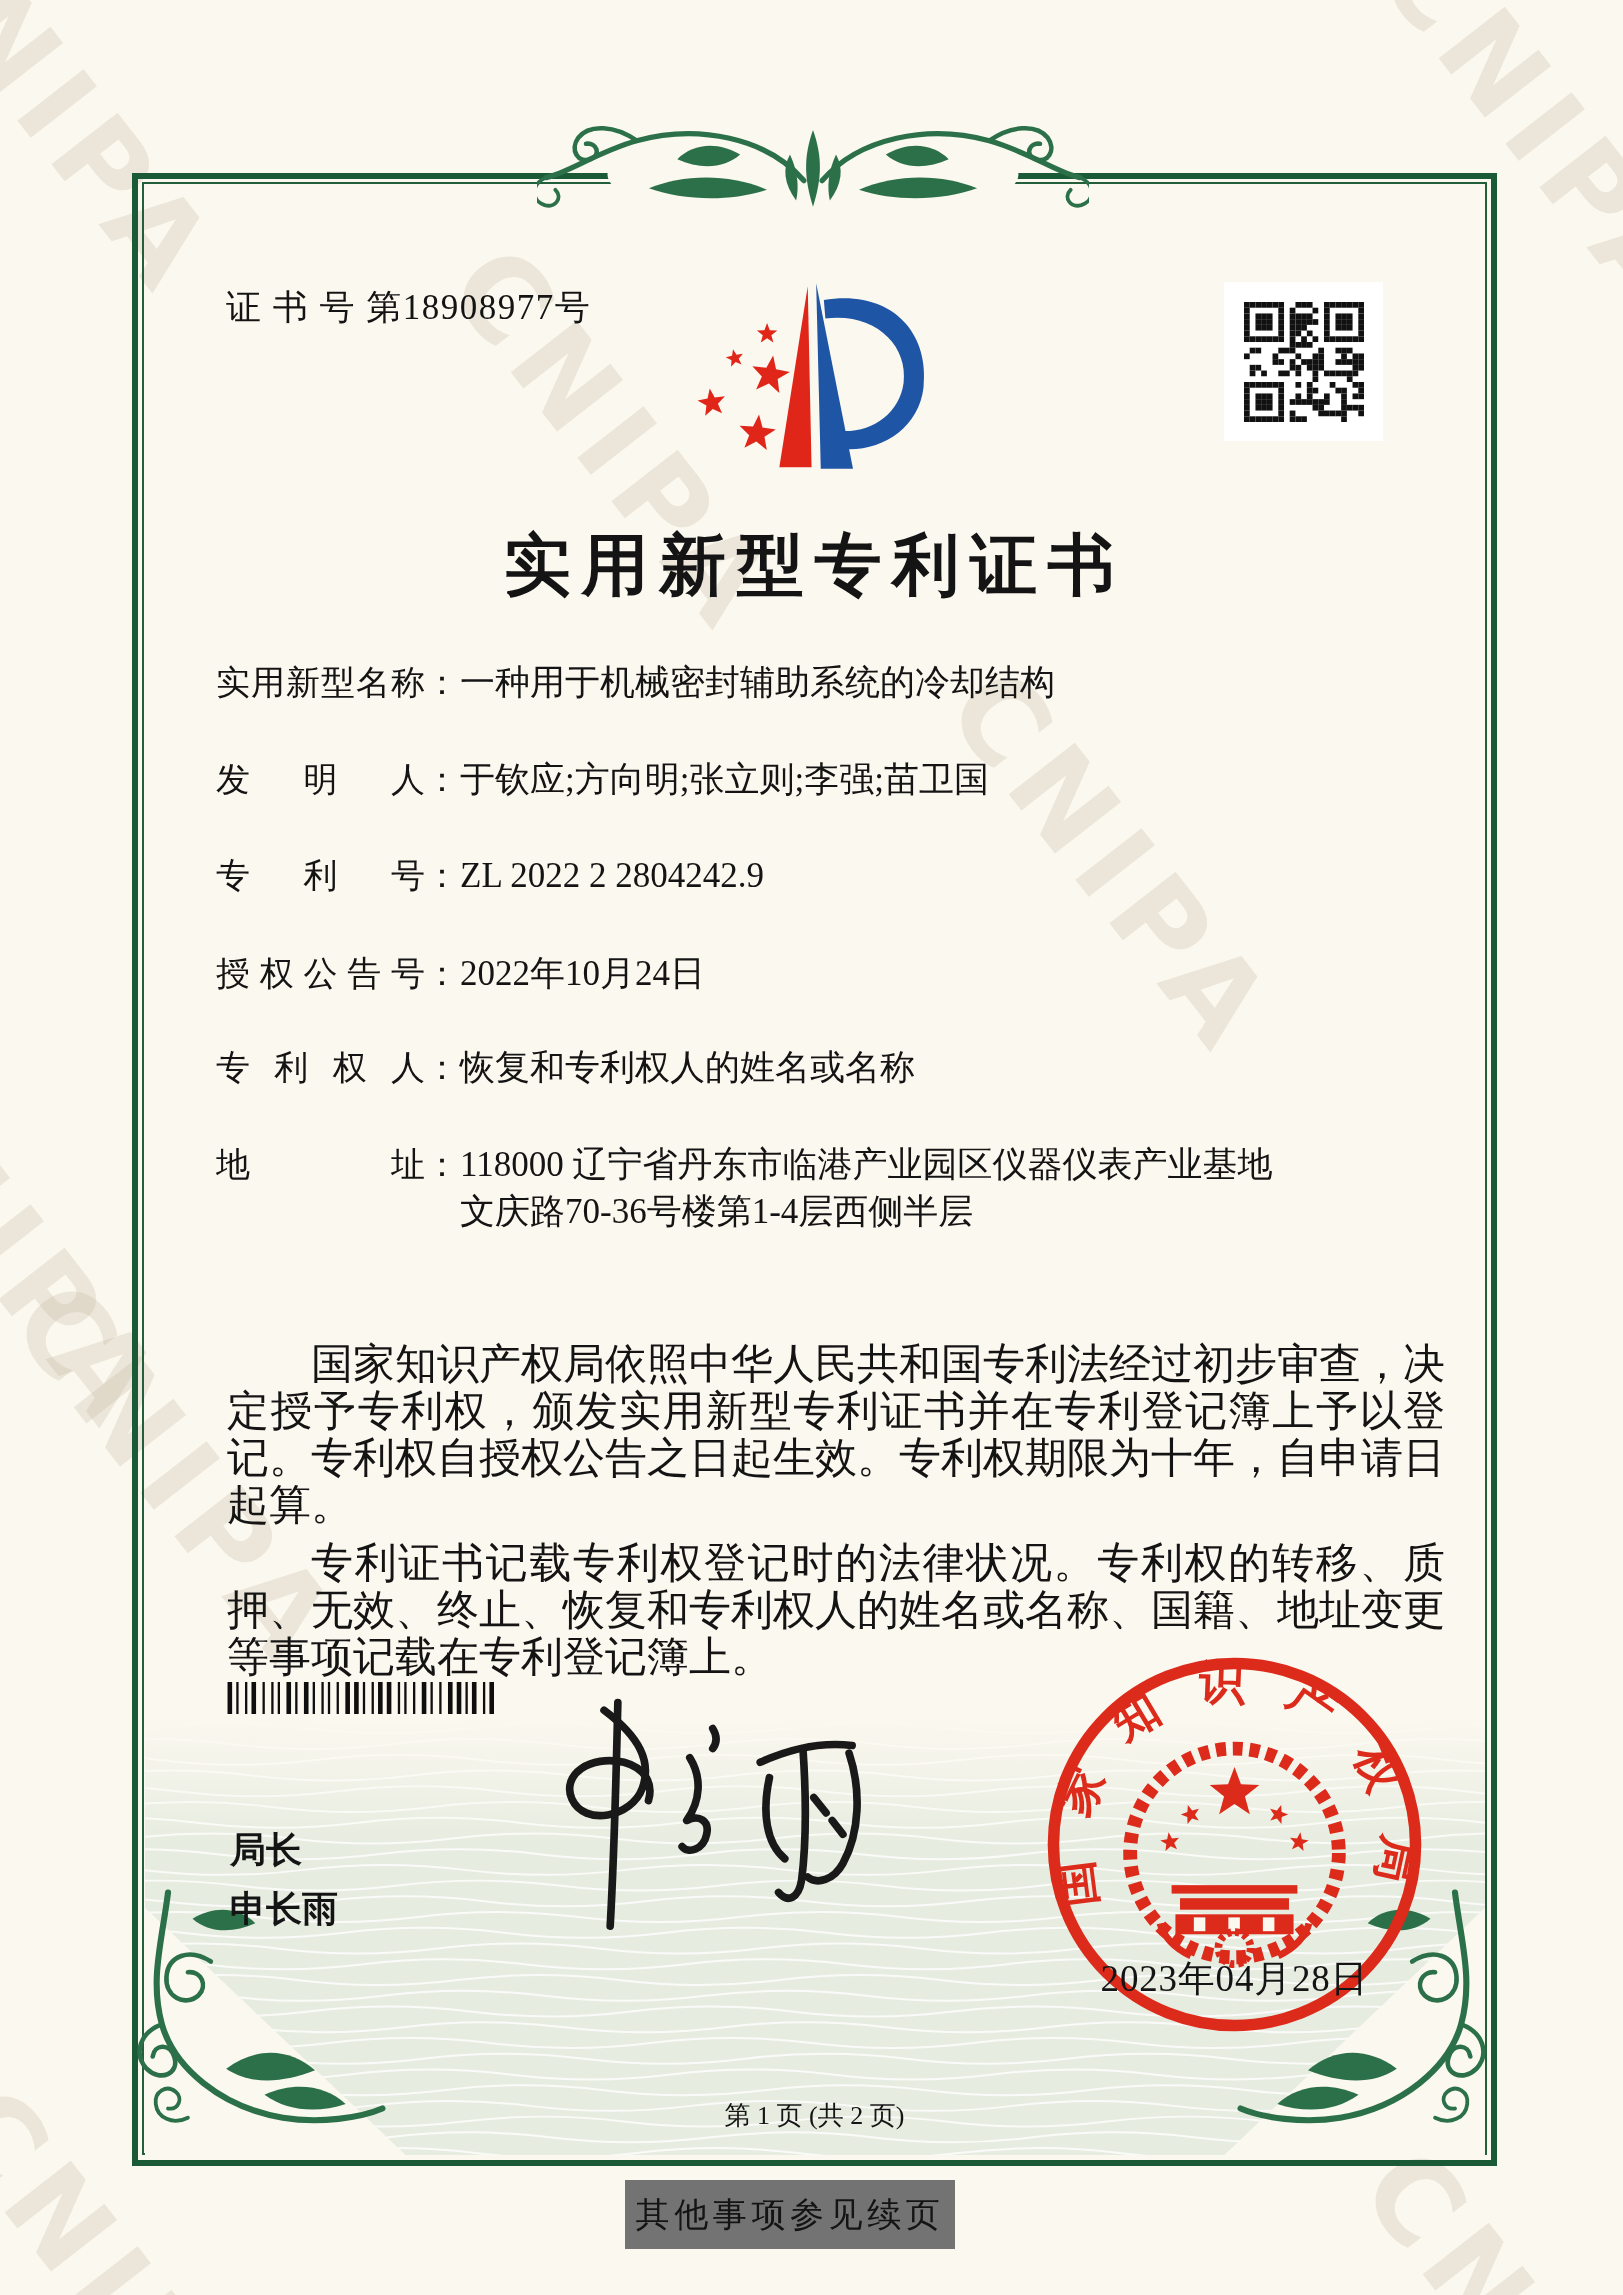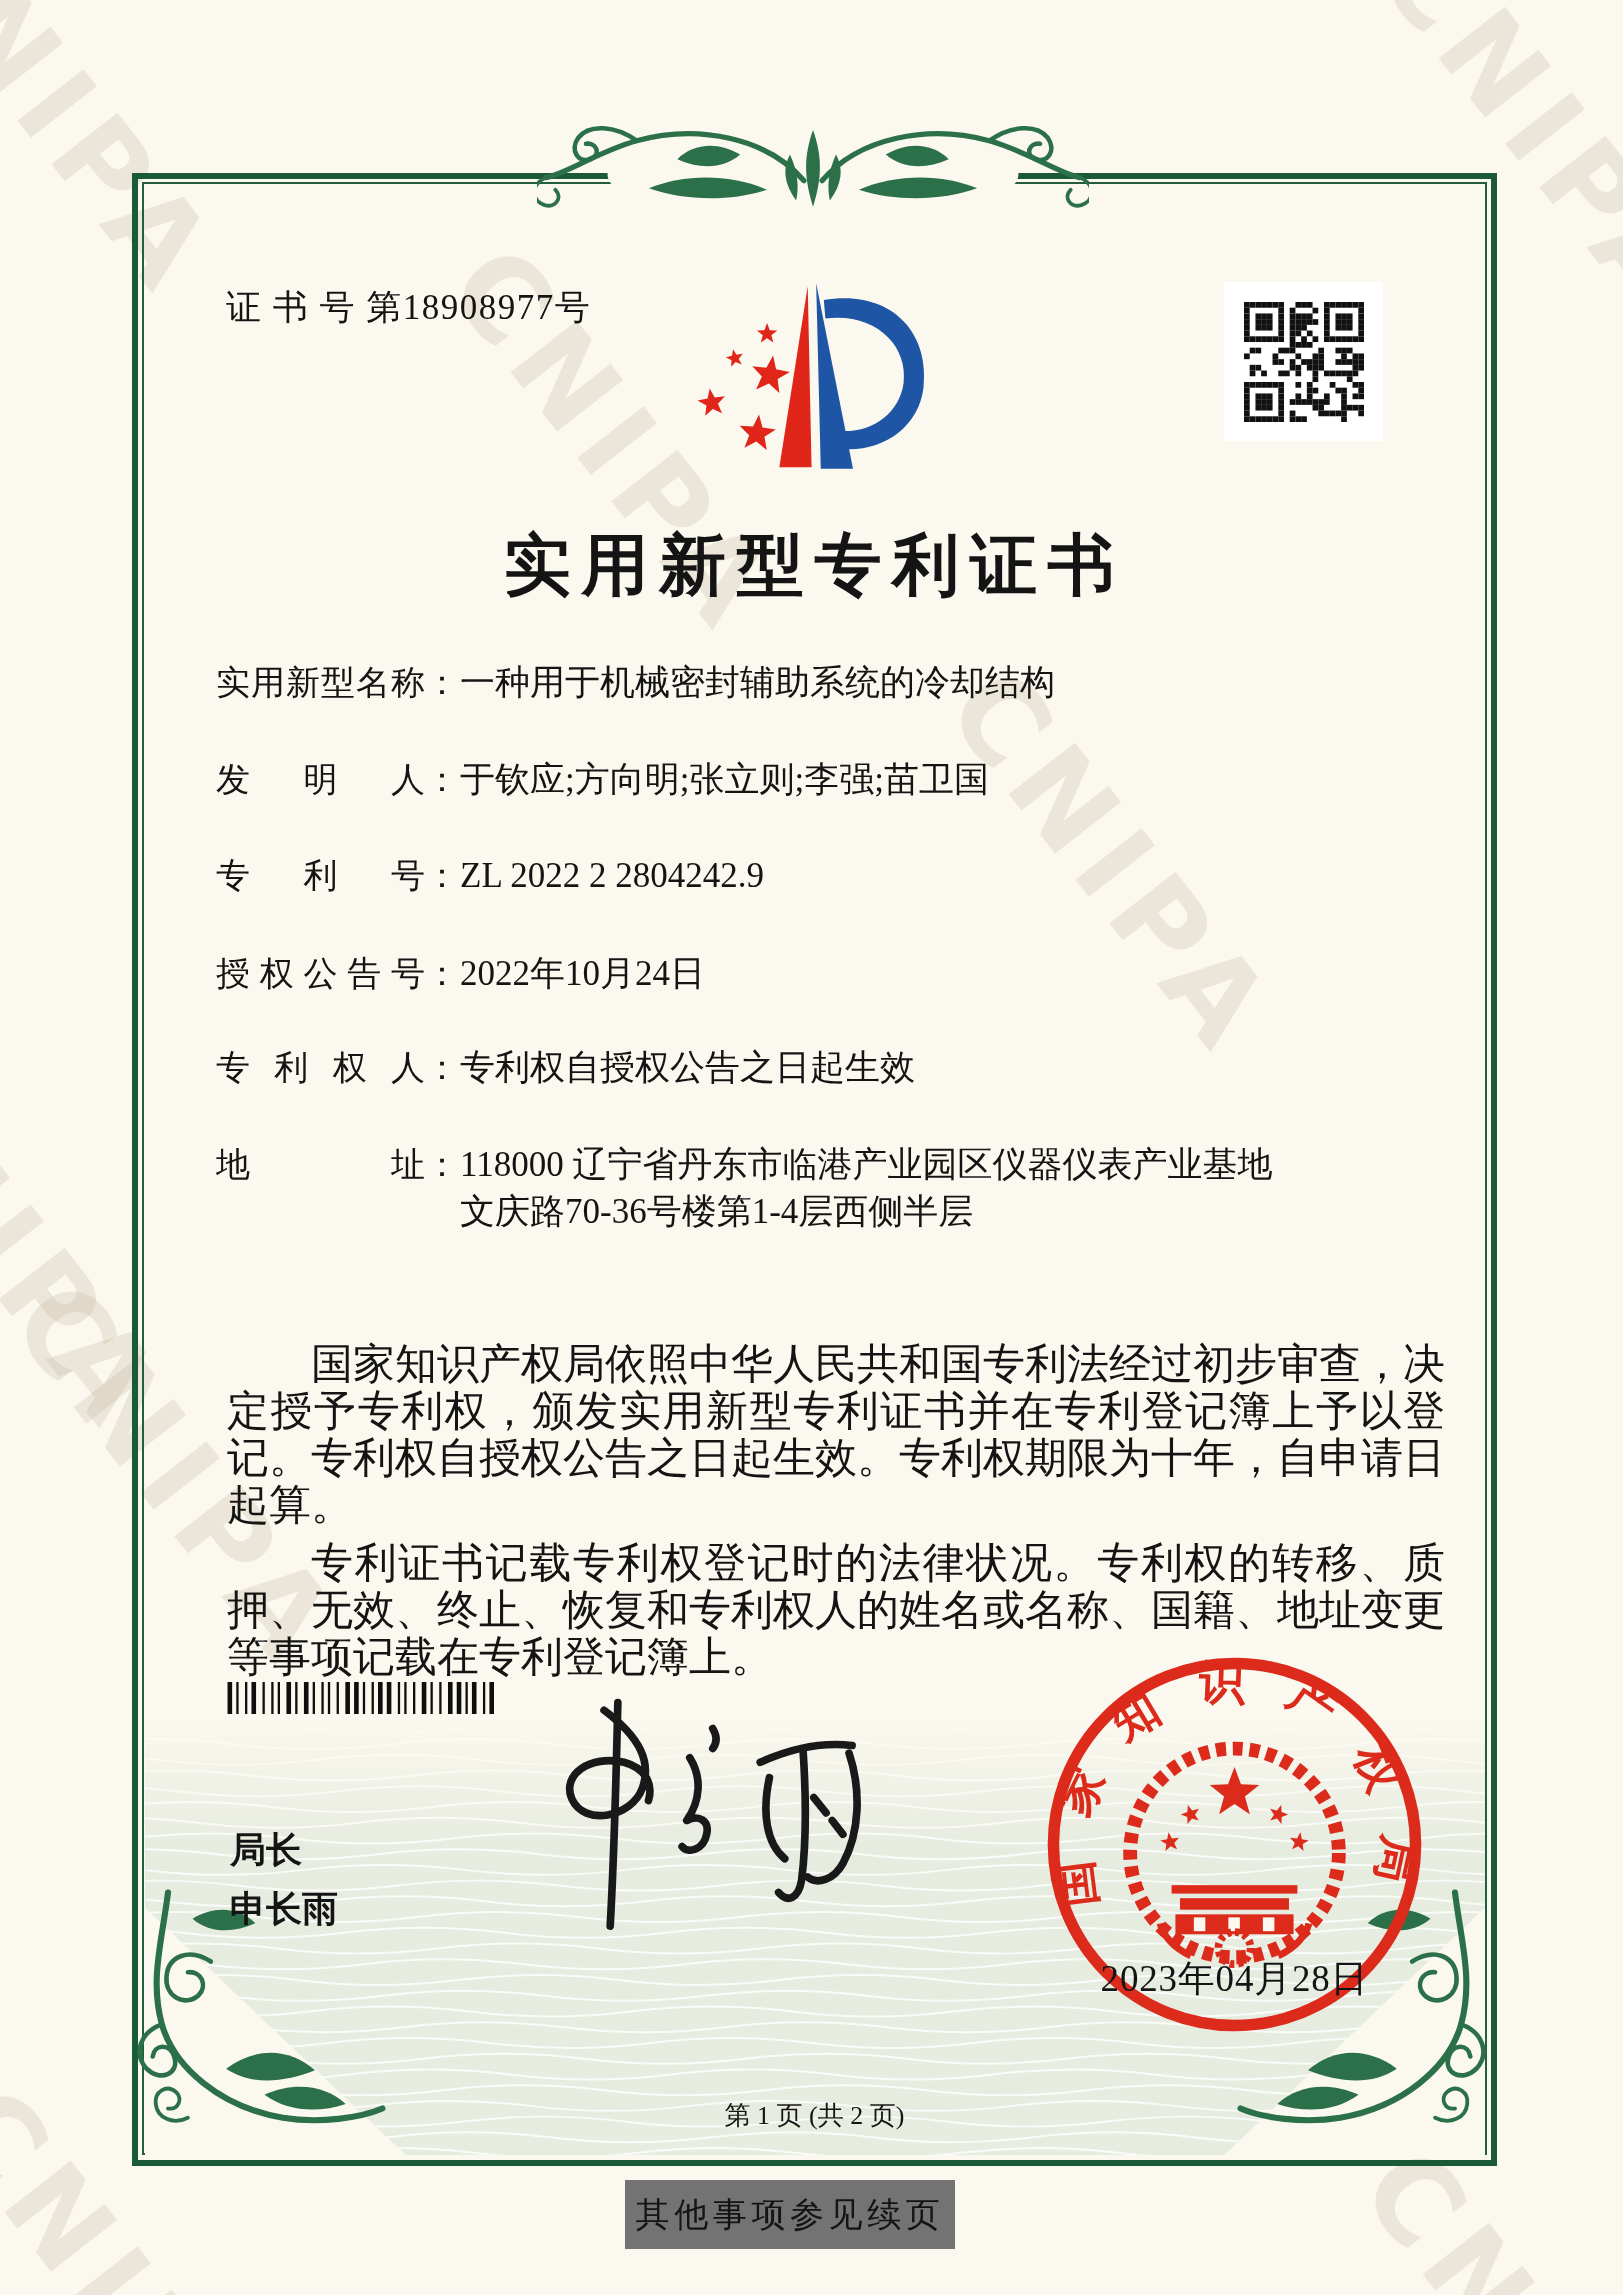--- a/index.html
+++ b/index.html
@@ -404,21 +404,21 @@
   <div class="frow" style="top:659px;">
     <span class="flabel">实用新型名称</span><span class="fcolon">：</span><span class="fvalue">一种用于机械密封辅助系统的冷却结构</span>
   </div>
   <div class="frow" style="top:853px;">
     <span class="flabel">专利号</span><span class="fcolon">：</span><span class="fvalue">ZL 2022 2 2804242.9</span>
   </div>
   <div class="frow" style="top:950px;">
     <span class="flabel">授权公告号</span><span class="fcolon">：</span><span class="fvalue">2022年10月24日</span>
   </div>
   <div class="frow" style="top:1044px;">
-    <span class="flabel">专利权人</span><span class="fcolon">：</span><span class="fvalue">专利权自授权公告之日起生效</span>
+    <span class="flabel">专利权人</span><span class="fcolon">：</span><span class="fvalue">恢复和专利权人的姓名或名称</span>
   </div>
   <div class="frow" style="top:1141px;">
     <span class="flabel">地址</span><span class="fcolon">：</span><span class="fvalue">118000 辽宁省丹东市临港产业园区仪器仪表产业基地</span>
   </div>
   <div class="frow" style="left:460px;top:1188px;">
     <span class="fvalue">文庆路70-36号楼第1-4层西侧半层</span>
   </div>
 
   <div class="abs" id="body-text">
     <p>国家知识产权局依照中华人民共和国专利法经过初步审查，决定授予专利权，颁发实用新型专利证书并在专利登记簿上予以登记。专利权自授权公告之日起生效。专利权期限为十年，自申请日起算。</p>

